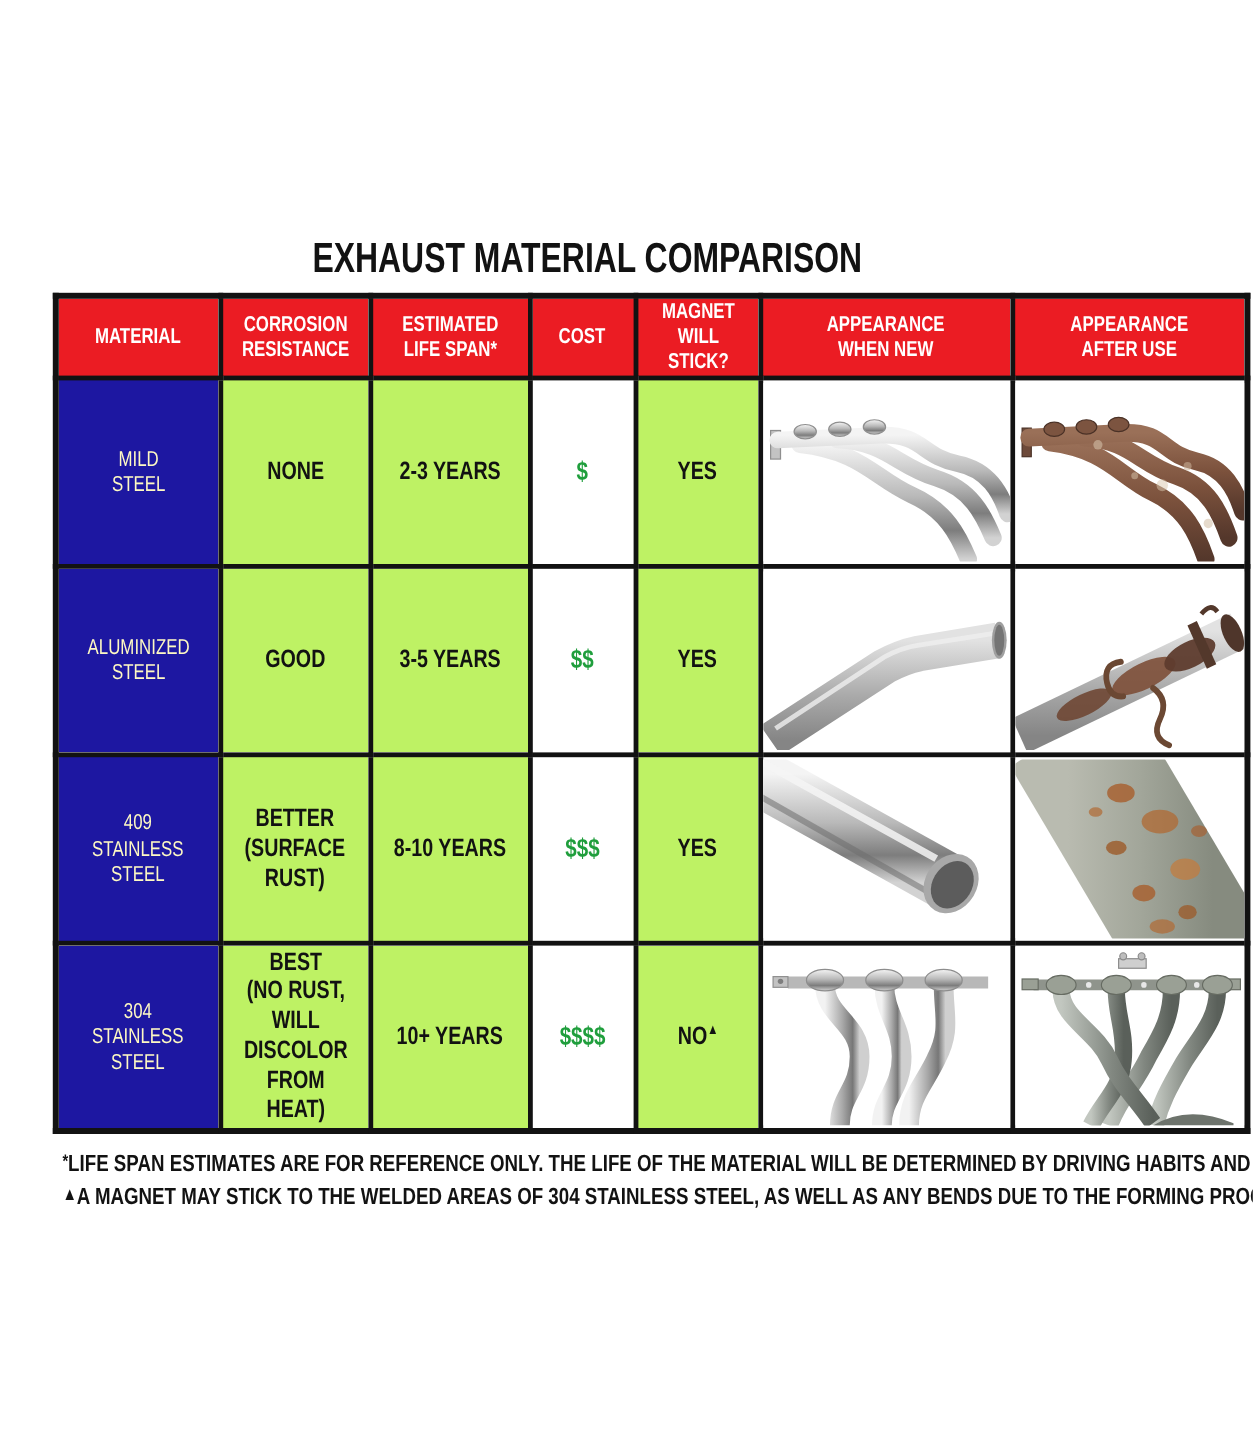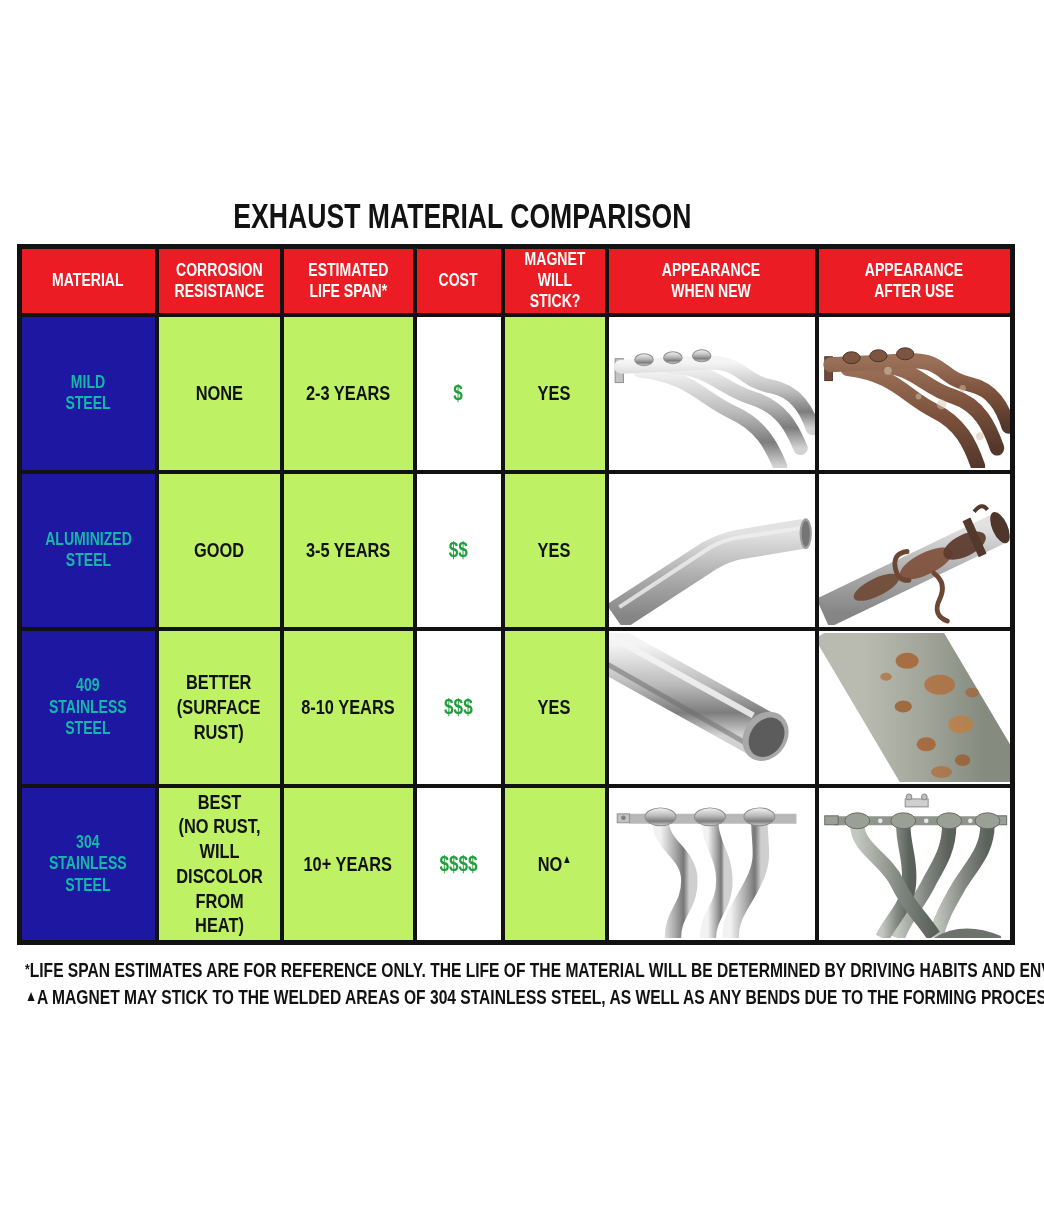--- a/index.html
+++ b/index.html
@@ -7,40 +7,40 @@
     --blue:#1D17A1;
     --green:#1F9E3C;
     --ink:#121212;
   }
   *{box-sizing:border-box;}
   html,body{margin:0;padding:0;background:#ffffff;}
   body{
     width:1044px;height:1213px;overflow:hidden;position:relative;
     font-family:"Liberation Sans",sans-serif;color:var(--ink);
   }
-  .content{position:absolute;top:196px;left:17px;width:890px;}
+  .content{position:absolute;top:196px;left:44px;width:890px;}
   .title-wrap{text-align:center;margin-bottom:8px;}
   .title{
     display:inline-block;transform:scaleX(0.76);transform-origin:50% 50%;
     font-size:35px;font-weight:bold;letter-spacing:0px;white-space:nowrap;color:var(--ink);
   }
   table.cmp{
     border-collapse:collapse;table-layout:fixed;width:993px;
     border:5px solid var(--ink);
   }
   table.cmp td,table.cmp th{
     border:4px solid var(--ink);padding:0;text-align:center;vertical-align:middle;
     overflow:hidden;
   }
   col.c1{width:137px;} col.c2{width:125px;} col.c3{width:133px;}
   col.c4{width:88px;}  col.c5{width:104px;} col.c6{width:210px;} col.c7{width:196px;}
   tr.hdr{height:58px;}
   tr.row{height:157px;}
   th.hcell{background:var(--red);color:#ffffff;font-weight:bold;}
-  td.mat{background:var(--blue);color:#14b8a6;font-weight:bold;}
+  td.mat{background:var(--blue);color:#fef9c3;font-weight:normal;}
   td.data{background:#bef264;color:var(--ink);font-weight:bold;}
   td.cost{background:#ffffff;color:var(--green);font-weight:bold;}
   td.img{background:#ffffff;padding:0;}
   .cond{
     display:inline-block;transform:scaleX(0.78);transform-origin:50% 50%;
     white-space:pre-line;line-height:1.18;
   }
   th.hcell .cond{font-size:18px;}
   td.mat .cond{font-size:18px;}
   td.data .cond{font-size:21px;}

